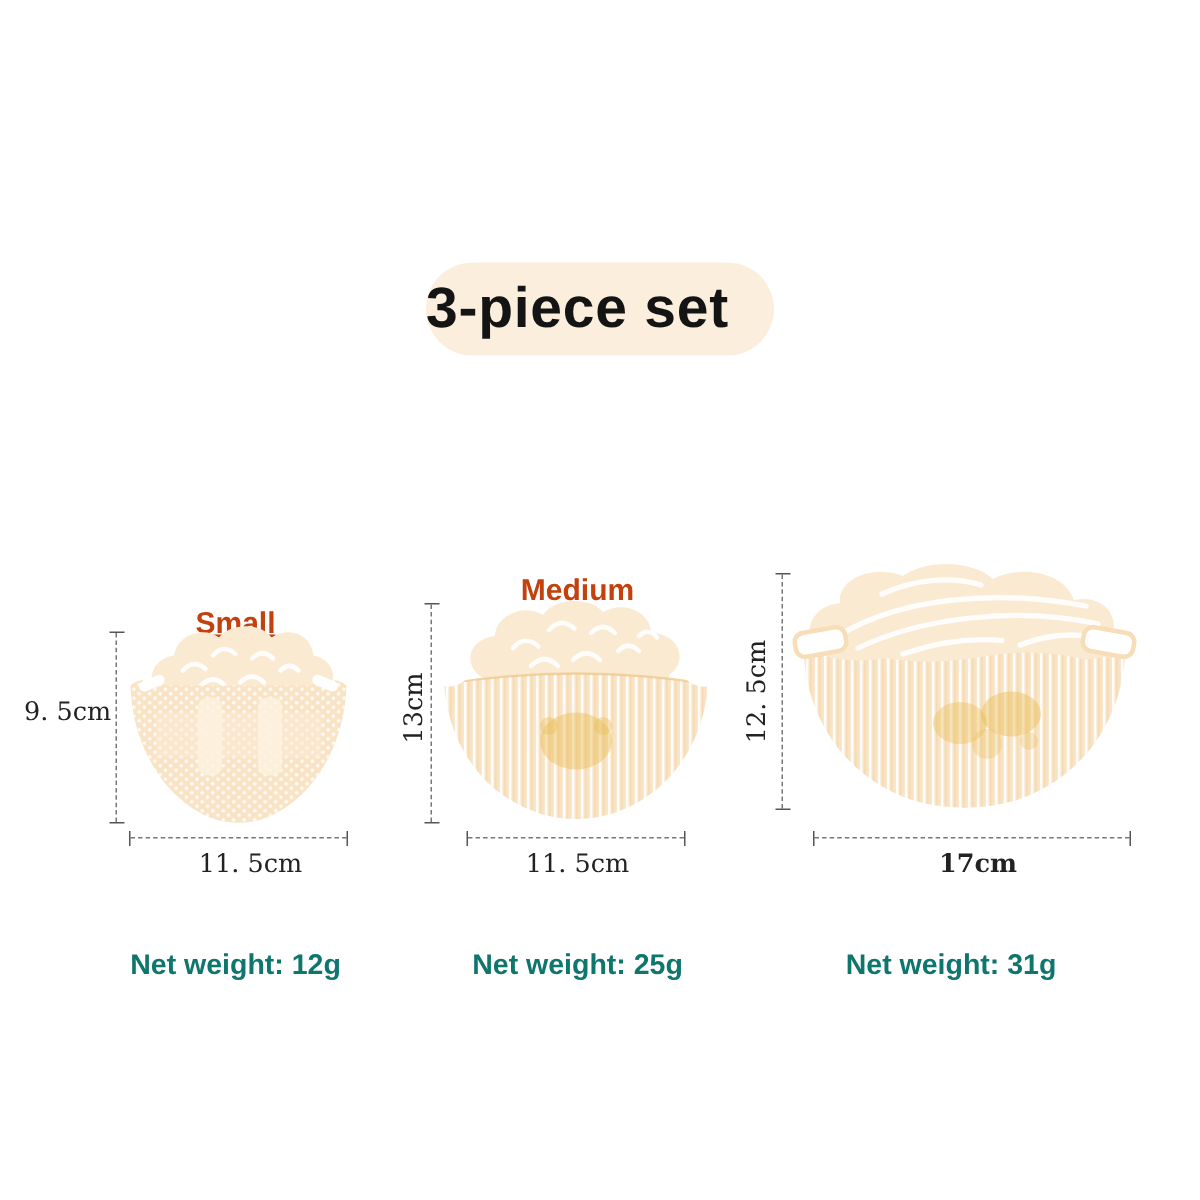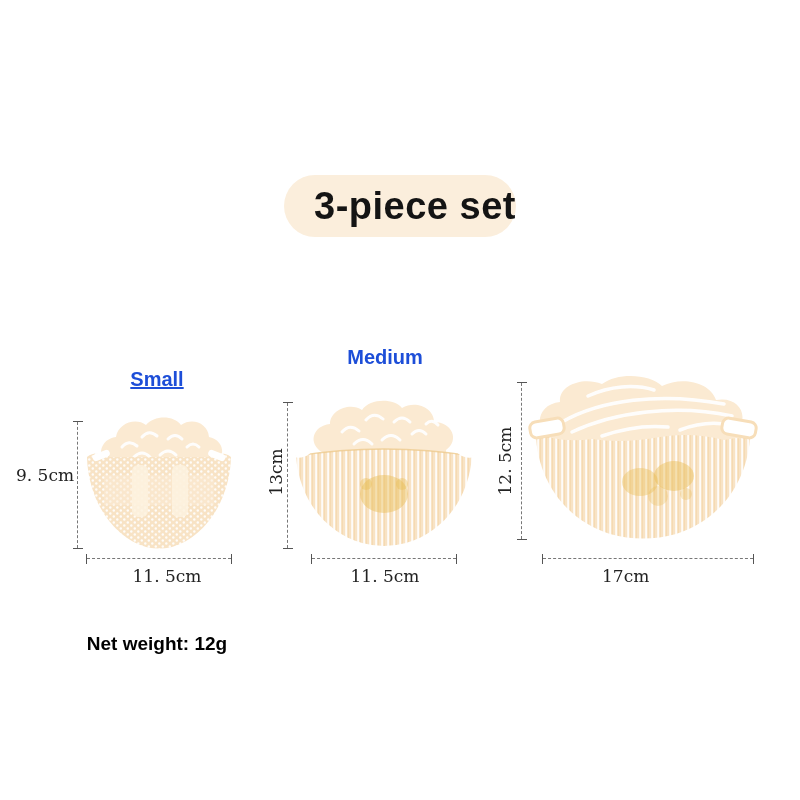--- a/index.html
+++ b/index.html
@@ -4,29 +4,29 @@
 <style>
   html,body{margin:0;padding:0;background:#ffffff;}
   .canvas{
     position:relative;width:800px;height:800px;background:#ffffff;overflow:hidden;
     font-family:"Liberation Sans",sans-serif;color:#111;
   }
   
   .badge{
     position:absolute;left:284px;top:175px;width:232px;height:62px;
     background:#FBEEDC;border-radius:31px;
-    display:flex;align-items:center;justify-content:flex-end;
+    display:flex;align-items:center;justify-content:flex-start;
   }
   .badge span{
     font-size:38px;font-weight:800;letter-spacing:0.5px;color:#141414;
   }
   
   .size-label{
     position:absolute;width:150px;text-align:center;
-    font-size:20px;font-weight:800;color:#1d4ed8;
+    font-size:20px;font-weight:800;color:#c2410c;margin-top:37px;
   }
   .size-label.small{left:82px;top:368px;text-decoration:underline;}
   .size-label.medium{left:310px;top:346px;}
   .size-label.large{left:562px;top:339px;}
   
   .bowl{position:absolute;}
   .bowl.small{left:84px;top:413px;}
   .bowl.medium{left:294px;top:398px;}
   .bowl.large{left:528px;top:374px;}
   
@@ -52,34 +52,34 @@
   .hdim.small{left:87px;top:558px;width:144px;}
   .hdim.medium{left:312px;top:558px;width:144px;}
   .hdim.large{left:543px;top:558px;width:210px;}
   
   .dim-label{
     position:absolute;font-family:"DejaVu Serif","Liberation Serif",serif;
     font-size:17px;color:#222;white-space:nowrap;
   }
   .dim-label.h-small{left:117px;top:566px;width:100px;text-align:center;}
   .dim-label.h-medium{left:335px;top:566px;width:100px;text-align:center;}
-  .dim-label.h-large{left:602px;top:566px;width:100px;}
+  .dim-label.h-large{left:602px;top:566px;width:100px;text-align:center;font-weight:bold;}
   .dim-label.v-small{left:16px;top:465px;width:54px;text-align:left;}
   .dim-label.v-medium{
     left:246px;top:462px;width:60px;height:20px;text-align:center;
     transform:rotate(-90deg);transform-origin:center;
   }
   .dim-label.v-large{
     left:470px;top:451px;width:70px;height:20px;text-align:center;
     transform:rotate(-90deg);transform-origin:center;
   }
   
   .weight-label{
     position:absolute;top:633px;width:150px;text-align:center;
-    font-size:19px;font-weight:800;color:#000000;white-space:nowrap;
+    font-size:19px;font-weight:800;color:#0f766e;white-space:nowrap;
   }
   .weight-label.small{left:82px;}
   .weight-label.medium{left:310px;}
   .weight-label.large{left:559px;}
 </style>
 </head>
 <body>
 
 <div class="canvas">
 
@@ -192,14 +192,16 @@
   <div class="hdim large"></div>
 
   <div class="dim-label v-small">9. 5cm</div>
   <div class="dim-label v-medium">13cm</div>
   <div class="dim-label v-large">12. 5cm</div>
   <div class="dim-label h-small">11. 5cm</div>
   <div class="dim-label h-medium">11. 5cm</div>
   <div class="dim-label h-large">17cm</div>
 
   <div class="weight-label small">Net weight: 12g</div>
+  <div class="weight-label medium">Net weight: 25g</div>
+  <div class="weight-label large">Net weight: 31g</div>
 
 </div>
 
 </body></html>

